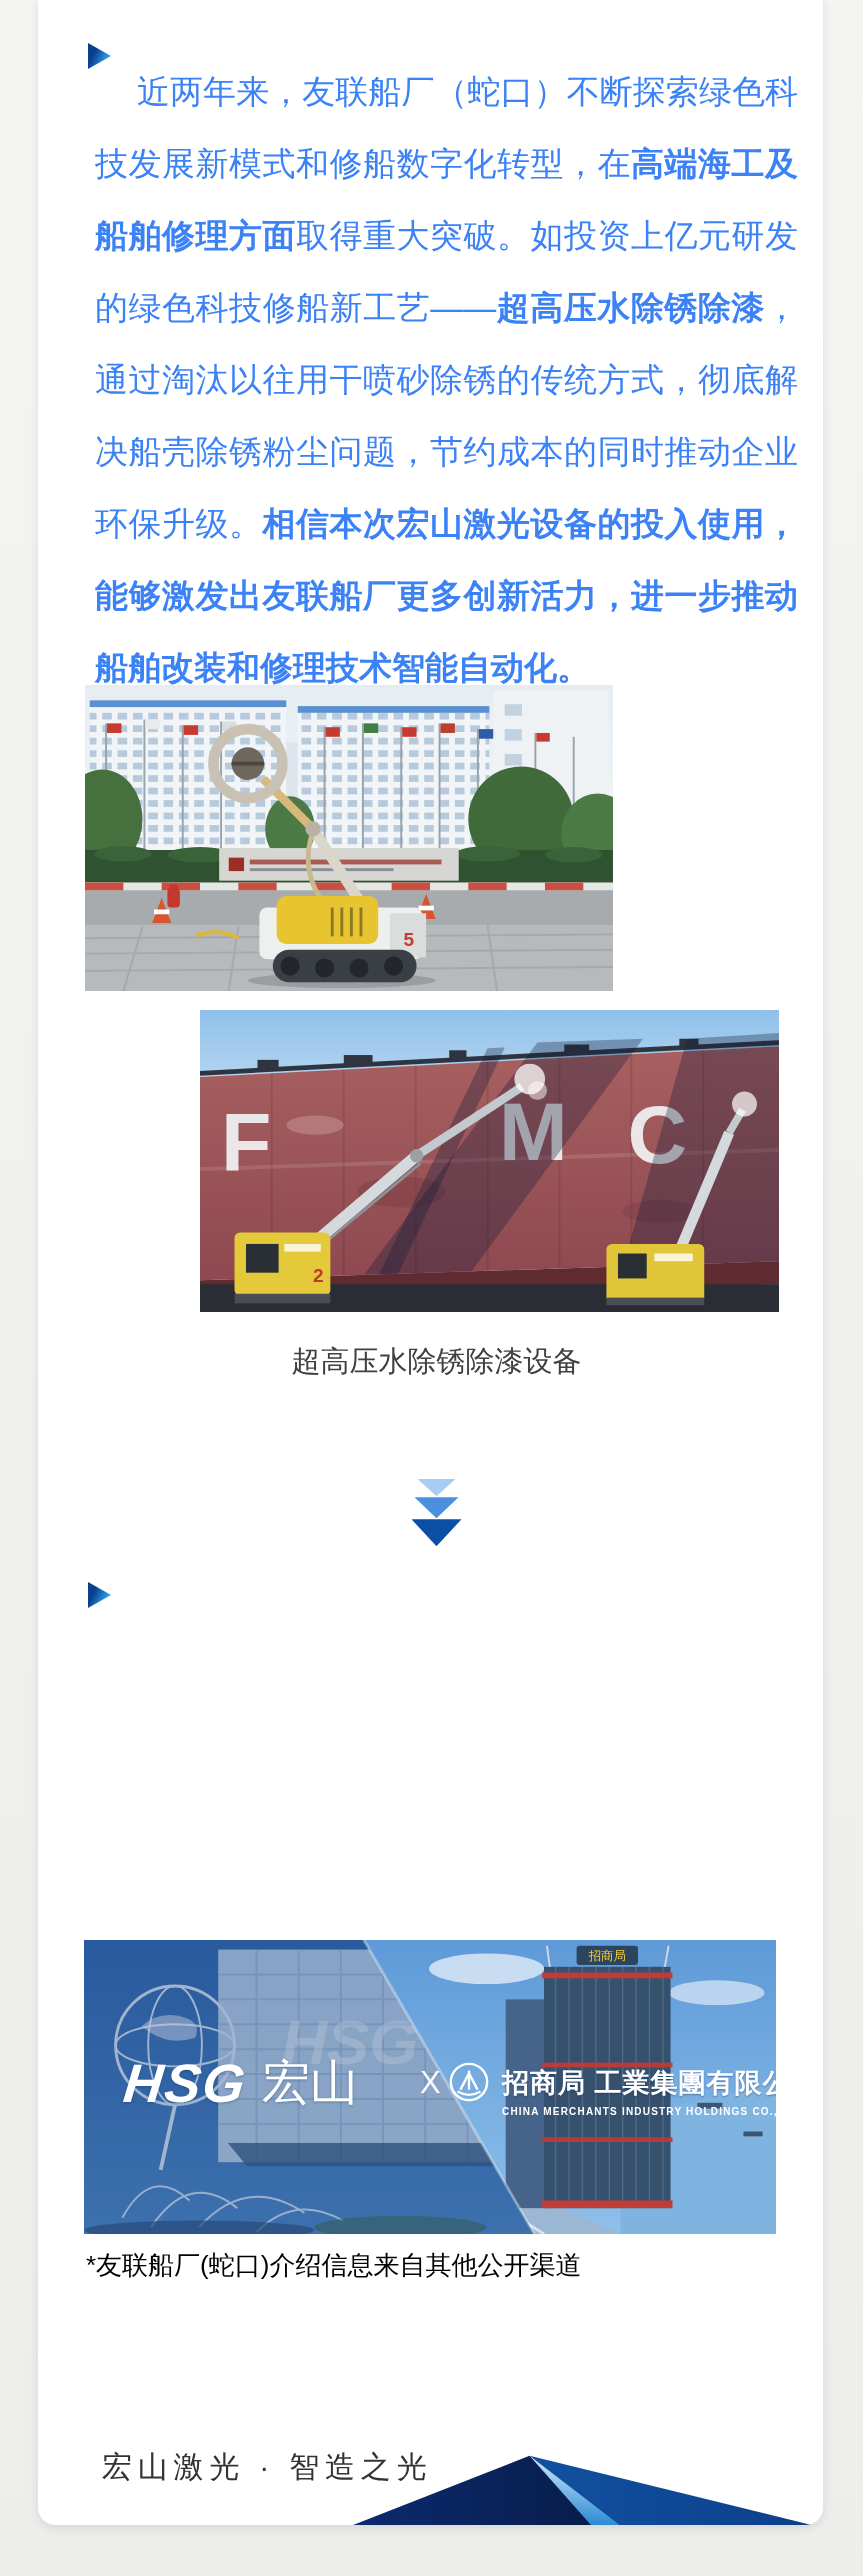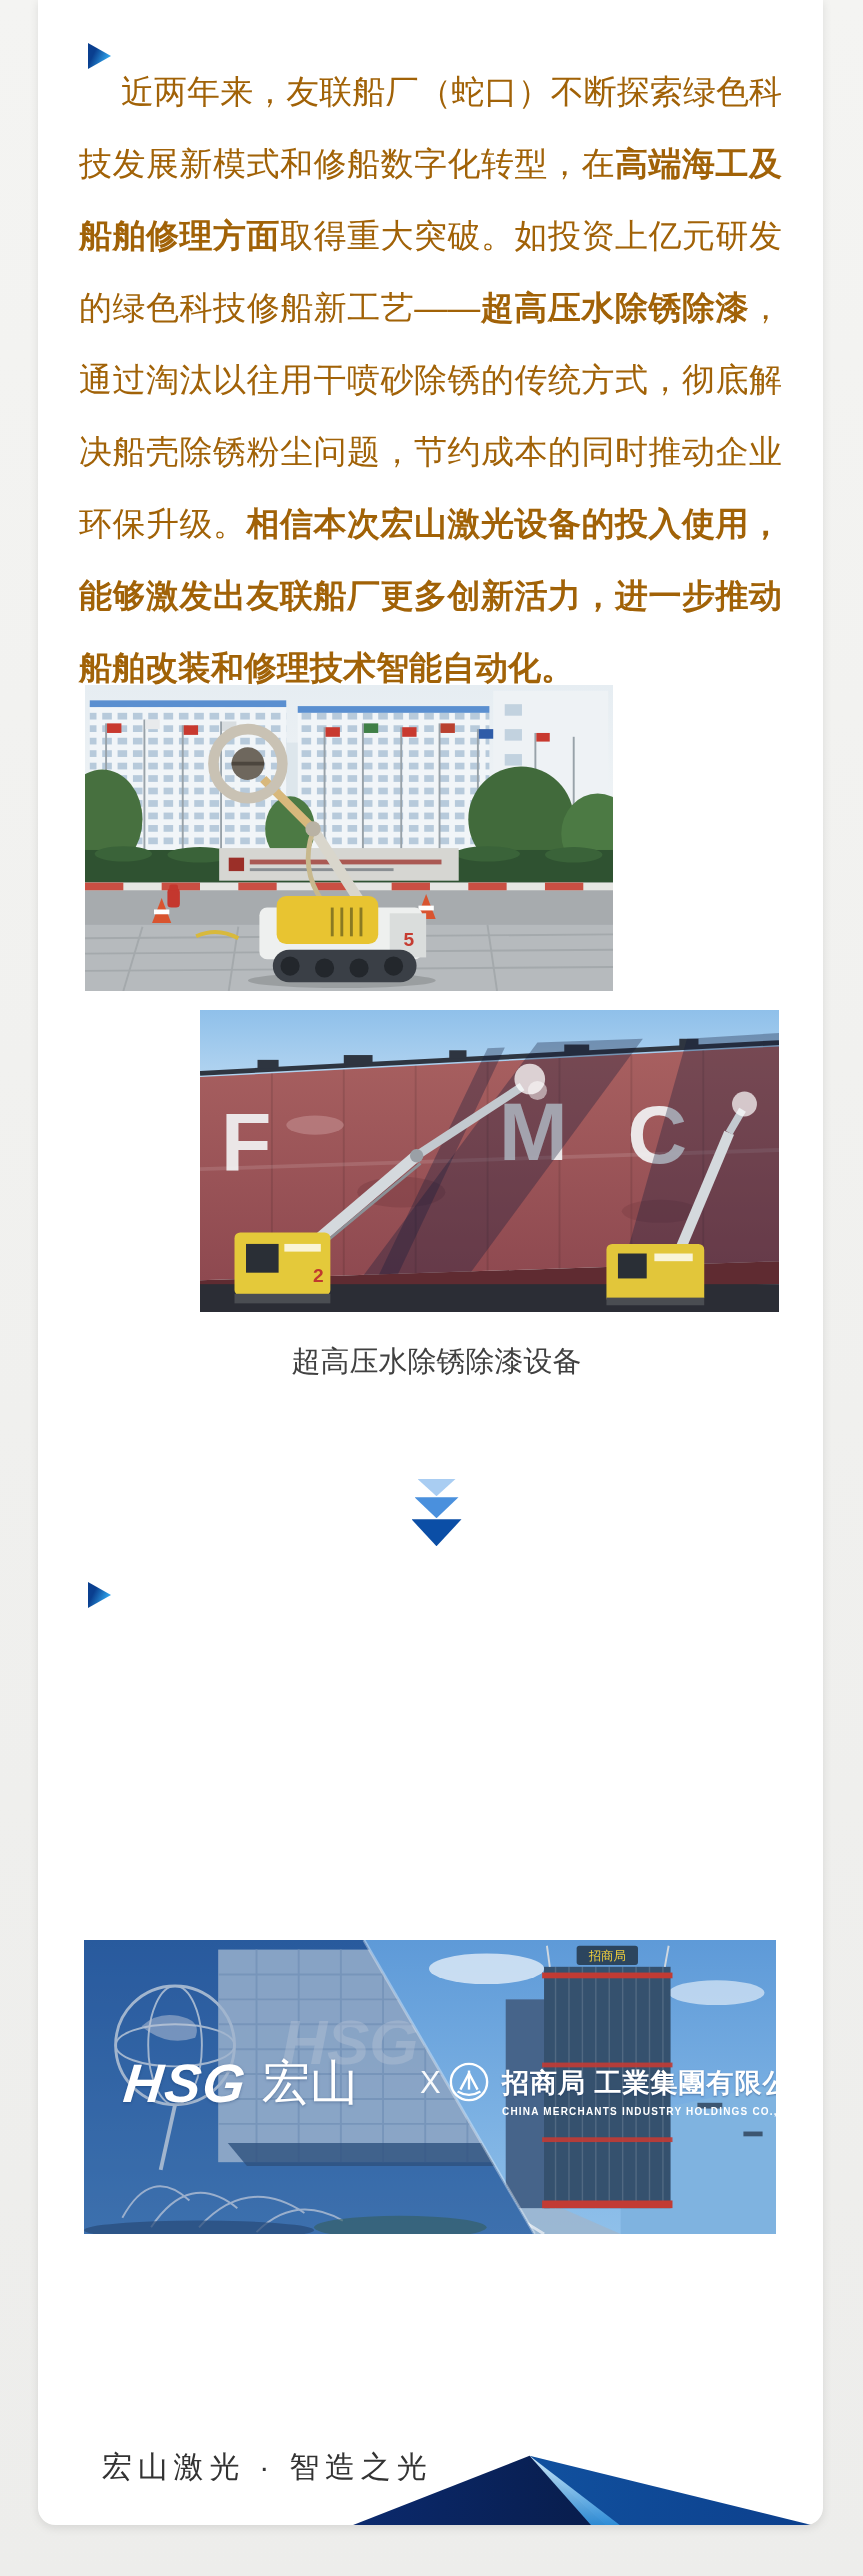--- a/index.html
+++ b/index.html
@@ -4,21 +4,21 @@
 <style>
   html,body{margin:0;padding:0;}
   body{width:863px;height:2576px;position:relative;background:#f2f2f0;
        font-family:"Liberation Sans","DejaVu Sans",sans-serif;}
   .bg-texture{position:absolute;inset:0;
     background:linear-gradient(180deg,#f4f4f2 0%,#f0f0ee 55%,#ededeb 100%);}
   .card{position:absolute;left:38px;top:0;width:785px;height:2525px;background:#ffffff;
         border-radius:0 0 17.3px 17.3px;box-shadow:0 2.9px 9.6px rgba(0,0,0,.10);overflow:hidden;}
 
   
-  .para{position:absolute;left:41px;width:703px;font-size:33px;line-height:72px;color:#a16207;
+  .para{position:absolute;left:57px;width:703px;font-size:33px;line-height:72px;color:#3b82f6;
         text-align:justify;word-break:break-all;text-indent:42px;}
   .para .b{font-weight:bold;}
   .para-marker{position:absolute;width:23px;height:26px;
         background:linear-gradient(115deg,#0a3f8f 30%,#2ea2ea 78%);
         clip-path:polygon(0 0,100% 50%,0 100%);}
   #para1{top:23px;} #para1-marker{left:50px;top:43px;}
   #para2{top:1562px;} #para2-marker{left:50px;top:1582px;}
 
   
   .photo{position:absolute;overflow:hidden;}
@@ -392,20 +392,21 @@
         <polyline points="13,30 22,13 31,30" fill="none" stroke="#ffffff" stroke-width="2.5"></polyline>
         <path d="M10,32 q12,7 24,0" fill="none" stroke="#ffffff" stroke-width="2.5"></path>
       </svg>
     </div>
     <div class="company-block">
       <div class="company-cn">招商局 工業集團有限公司</div>
       <div class="company-en">CHINA MERCHANTS INDUSTRY HOLDINGS CO., LTD</div>
     </div>
   </div>
 
+  <div id="footnote">*友联船厂(蛇口)介绍信息来自其他公开渠道</div>
 
 
   <div id="footer-line">宏山激光 · 智造之光</div>
 
   <svg id="mountain" width="537" height="75" viewBox="0 0 560 78">
     <defs>
       <linearGradient id="mg-right" x1="0" y1="0" x2="1" y2="0">
         <stop offset="0" stop-color="#11519f"></stop>
           <stop offset="1" stop-color="#0c3f8c"></stop>
       </linearGradient>

